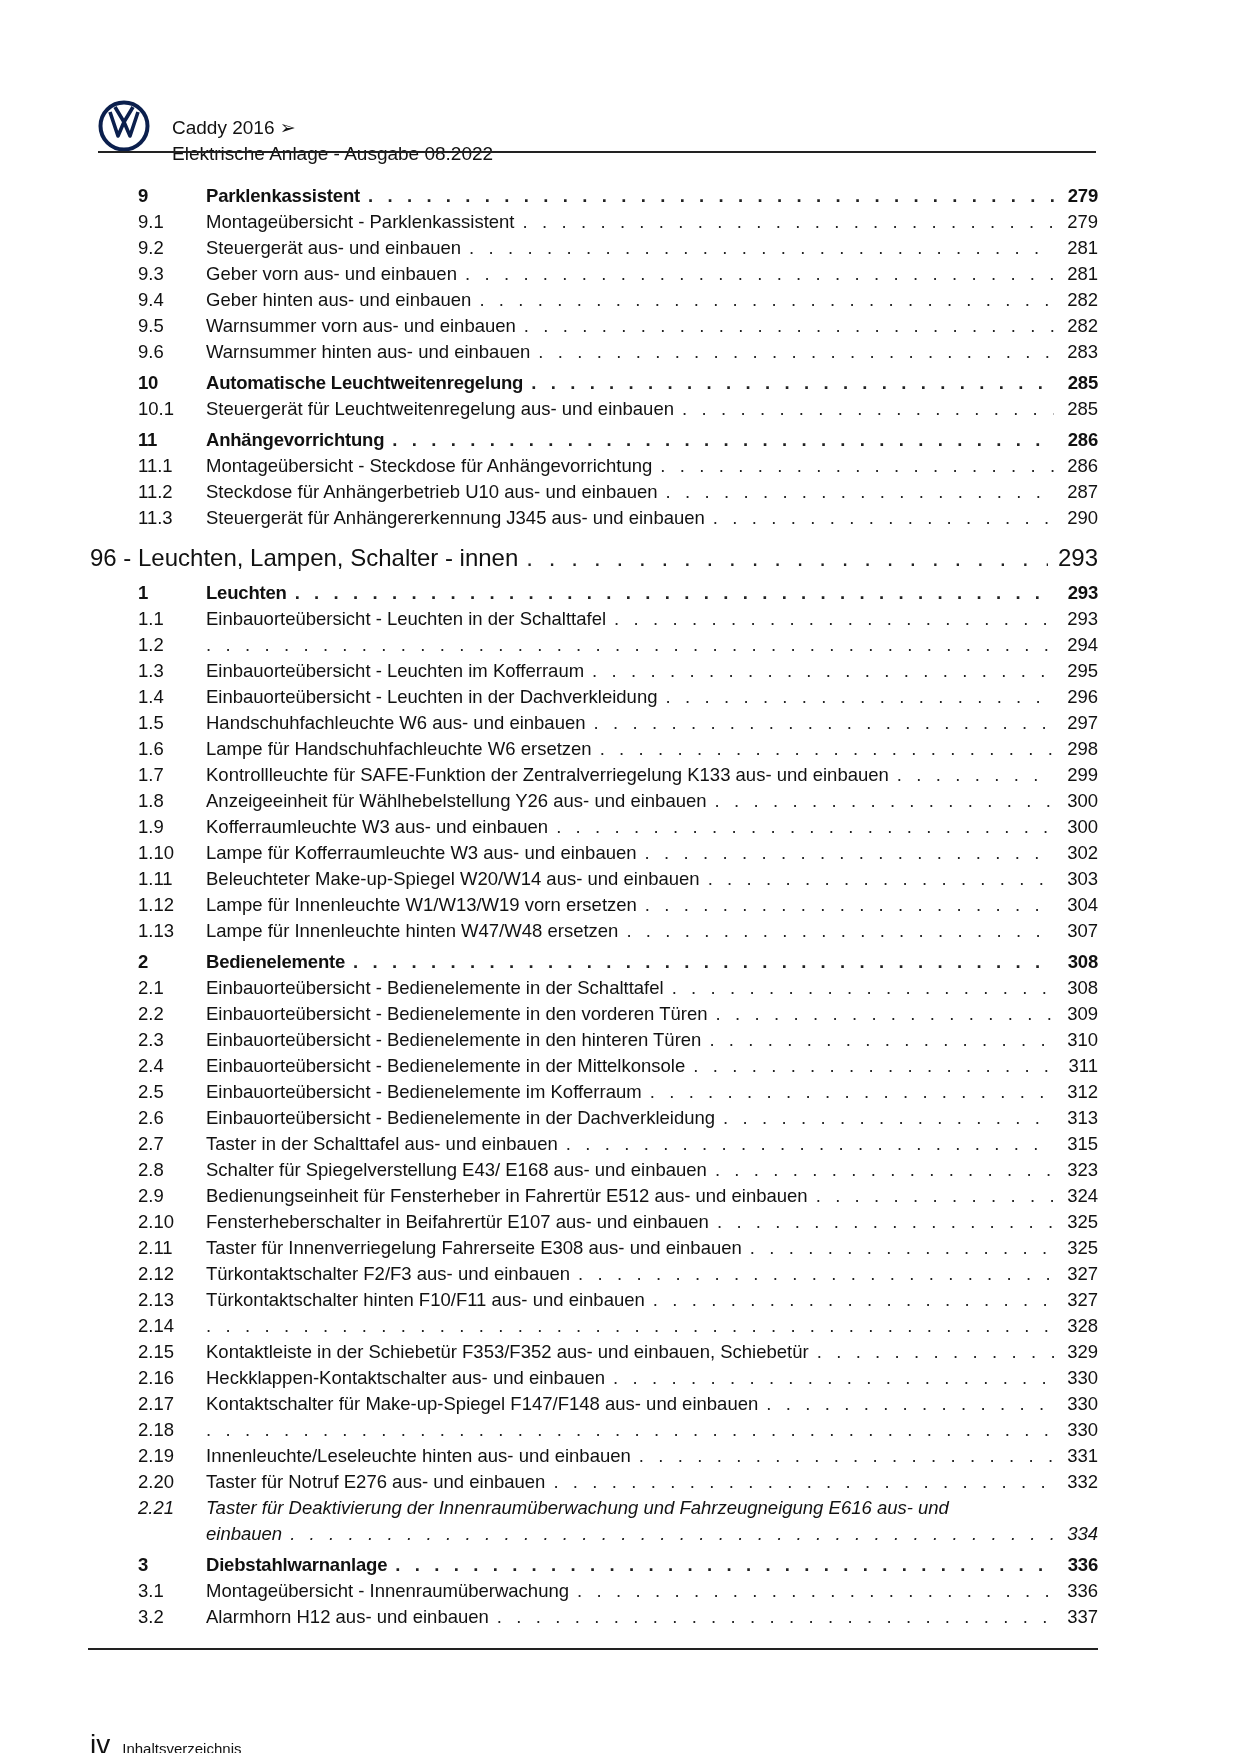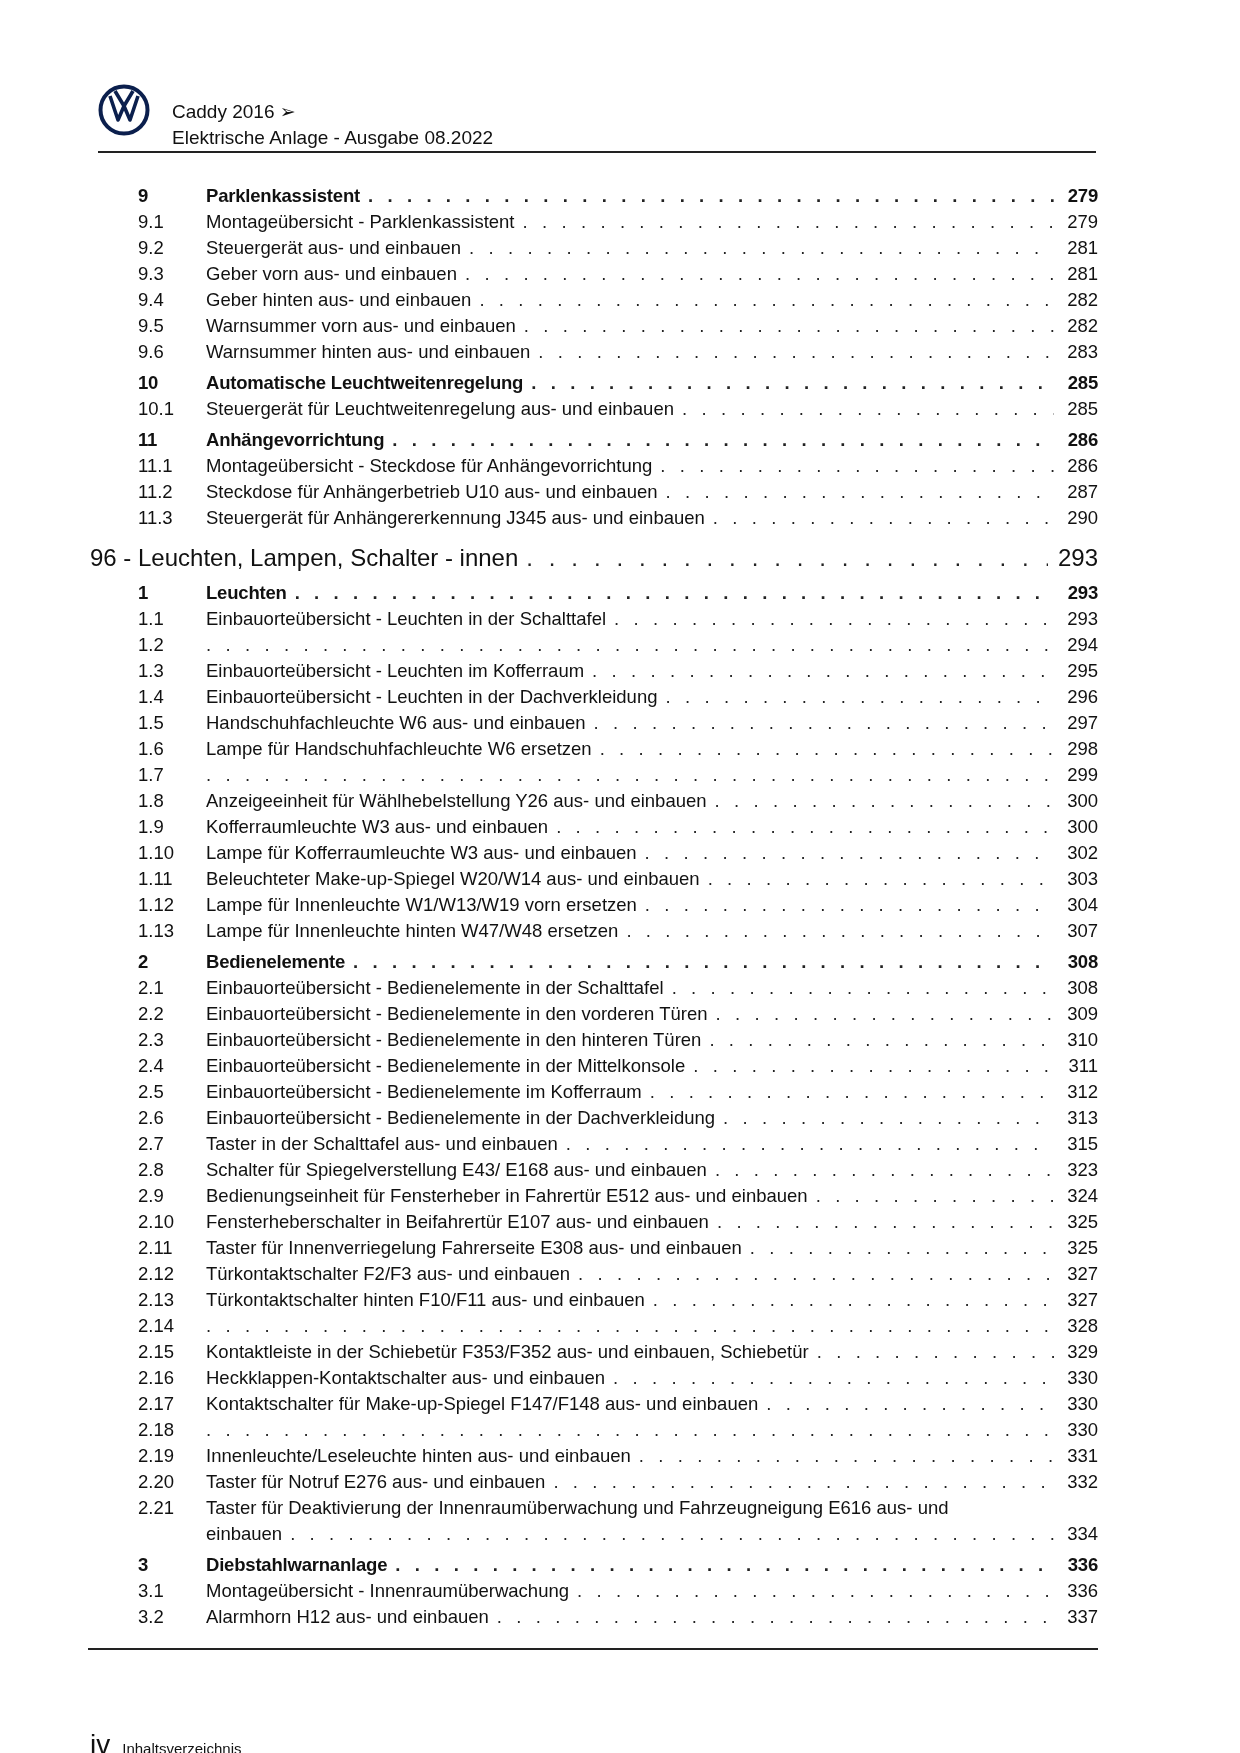--- a/index.html
+++ b/index.html
@@ -1,33 +1,33 @@
 <!DOCTYPE html>
 <html><head>
 <meta charset="utf-8">
 <style>
   html, body { margin:0; padding:0; background:#ffffff; }
   body { width:1240px; height:1753px; position:relative; font-family:"Liberation Sans", sans-serif; color:#111; }
-  .header { position:absolute; left:98px; top:84px; width:1000px; height:68px; }
+  .header { position:absolute; left:98px; top:100px; width:1000px; height:68px; }
   .logo { position:absolute; left:0; top:0; width:52px; height:52px; }
   .htitle { position:absolute; left:74px; top:16px; font-size:19px; line-height:23px; color:#111; }
   .hsub { position:absolute; left:74px; top:42px; font-size:19px; line-height:23px; color:#111;text-align:center; }
   .hrule { position:absolute; left:98px; top:151px; width:998px; height:2px; background:#222; }
   .toc { position:absolute; left:90px; top:178px; width:1008px; }
   .row { position:relative; display:flex; align-items:baseline; font-size:18.5px; line-height:26px; height:26px; }
   .row .num { width:68px; flex:0 0 68px; padding-left:48px; }
   .row .title { white-space:nowrap; padding-right:8px; }
   .row .dots { flex:1 1 auto; overflow:hidden; white-space:nowrap; letter-spacing:4.6px; color:#222; }
   .row .page { flex:0 0 auto; padding-left:10px; text-align:right; min-width:34px; }
   .row.lvl1 { font-weight:bold; letter-spacing:-0.2px; margin-top:5px; }
   .row.lvl1 .dots { letter-spacing:4.6px; }
   .row.chap { font-size:24px; line-height:34px; height:34px; margin-top:10px; margin-bottom:1px; }
   .row.chap .title { padding-left:0; }
   .row.chap .page { font-size:24px; }
-  .row.multi { height:auto; display:block; }
+  .row.multi { height:auto; display:block;font-style:italic; }
   .multi .line1 { display:flex; line-height:26px; }
   .multi .line2 { display:flex; align-items:baseline; line-height:26px; padding-left:116px; }
   .multi .num { width:68px; flex:0 0 68px; padding-left:48px; }
   .frule { position:absolute; left:88px; top:1648px; width:1010px; height:2px; background:#222; }
   .footer { position:absolute; left:90px; top:1729px; display:flex; align-items:baseline; }
   .fpage { font-size:28px; }
   .flabel { font-size:15px; margin-left:12px; }
 </style>
 </head>
 <body>
@@ -163,20 +163,21 @@
       <span class="page">297</span>
     </div>
     <div class="row lvl2">
       <span class="num">1.6</span>
       <span class="title">Lampe für Handschuhfachleuchte W6 ersetzen</span>
       <span class="dots">. . . . . . . . . . . . . . . . . . . . . . . . . . . . . . . . . . . . . . . . . . . . . . . . . . . . . . . . . . . . . . . . . . . . . . . . . . . . . . . . . . . . . . . . . . . . . . . . . . . . . . . . . . . . . . . . . . . . . . . . </span>
       <span class="page">298</span>
     </div>
     <div class="row lvl2">
       <span class="num">1.7</span>
+      <span class="title">Kontrollleuchte für SAFE-Funktion der Zentralverriegelung K133 aus- und einbauen</span>
       <span class="dots">. . . . . . . . . . . . . . . . . . . . . . . . . . . . . . . . . . . . . . . . . . . . . . . . . . . . . . . . . . . . . . . . . . . . . . . . . . . . . . . . . . . . . . . . . . . . . . . . . . . . . . . . . . . . . . . . . . . . . . . . </span>
       <span class="page">299</span>
     </div>
     <div class="row lvl2">
       <span class="num">1.8</span>
       <span class="title">Anzeigeeinheit für Wählhebelstellung Y26 aus- und einbauen</span>
       <span class="dots">. . . . . . . . . . . . . . . . . . . . . . . . . . . . . . . . . . . . . . . . . . . . . . . . . . . . . . . . . . . . . . . . . . . . . . . . . . . . . . . . . . . . . . . . . . . . . . . . . . . . . . . . . . . . . . . . . . . . . . . . </span>
       <span class="page">300</span>
     </div>
     <div class="row lvl2">

